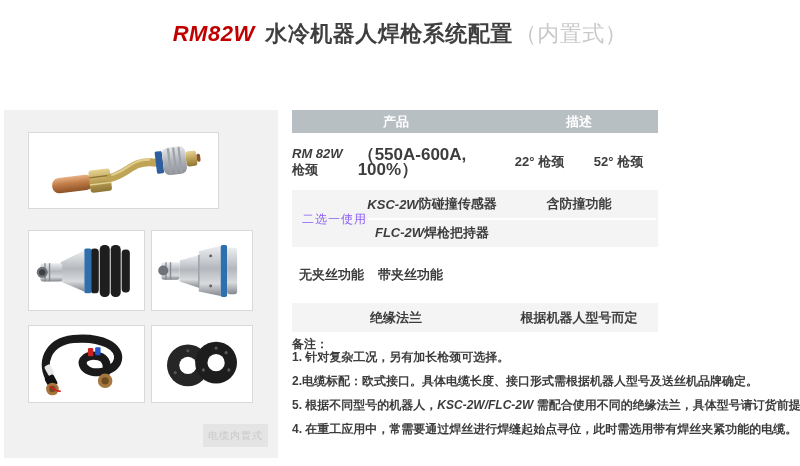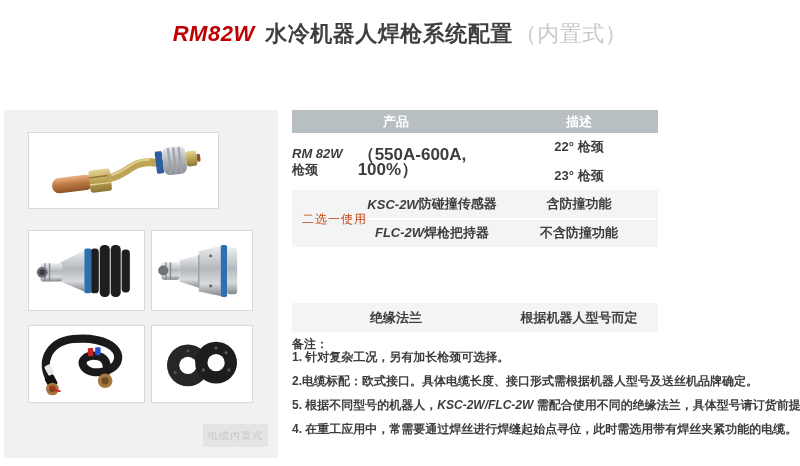--- a/index.html
+++ b/index.html
@@ -30,25 +30,25 @@
   
   .spec{position:absolute;left:292px;top:110px;width:366px;font-size:13px;font-weight:bold;}
   .c1{width:208px;box-sizing:border-box;display:flex;align-items:center;justify-content:center;}
   .c2{width:158px;box-sizing:border-box;display:flex;align-items:center;justify-content:center;}
   .thead{display:flex;height:23px;background:#b8bfc3;color:#ffffff;}
   .trow{display:flex;}
   .r1{height:57px;}
   .r1 .c1{flex-direction:row;}
   .pline{line-height:16px;}
   .pspec{font-size:17px;line-height:15px;}
-  .descs{flex-direction:column;}
+  .descs{flex-direction:row;}
   .dsub{height:28.5px;width:100%;display:flex;align-items:center;justify-content:center;}
   .tgroup{position:relative;height:57px;background:#f4f4f5;}
   .glabel{position:absolute;left:10px;top:50%;transform:translateY(-50%);
-          color:#c2410c;font-size:12px;font-weight:normal;letter-spacing:1px;}
+          color:#8b5cf6;font-size:12px;font-weight:normal;letter-spacing:1px;}
   .grow{display:flex;height:28.5px;}
   .gprod{padding-left:72px;}
   .gdivider{position:absolute;left:76px;right:2px;top:27.5px;height:2px;background:#ffffff;}
   .r4{height:56px;}
   .r5{height:29px;background:#f4f4f5;}
   .em{font-style:italic;}
 
   
   .notes{position:absolute;left:292px;top:338px;width:506px;font-size:12px;font-weight:bold;
          color:#3c3c3c;}
@@ -198,44 +198,47 @@
     <div class="trow r1">
       <div class="c1">
         <div class="pline">
           <span class="em">RM 82W</span>
           <span>枪颈</span>
         </div>
         <div class="pspec">（550A-600A, 100%）</div>
       </div>
       <div class="c2 descs">
         <div class="dsub">22° 枪颈</div>
-        <div class="dsub">23° 枪颈</div>
+        <div class="dsub">52° 枪颈</div>
       </div>
     </div>
 
     <div class="tgroup">
       <div class="glabel">二选一使用</div>
       <div class="grow">
         <div class="c1 gprod">
           <span class="em">KSC-2W</span>
           <span>防碰撞传感器</span>
         </div>
         <div class="c2">含防撞功能</div>
       </div>
       <div class="grow">
         <div class="c1 gprod">
           <span class="em">FLC-2W</span>
           <span>焊枪把持器</span>
         </div>
-        <div class="c2">不含防撞功能</div>
       </div>
       <div class="gdivider"></div>
     </div>
 
     <div class="trow r4">
+      <div class="c2 descs">
+        <div class="dsub">无夹丝功能</div>
+        <div class="dsub">带夹丝功能</div>
+      </div>
     </div>
 
     <div class="trow r5">
       <div class="c1">绝缘法兰</div>
       <div class="c2">根据机器人型号而定</div>
     </div>
 
   </div>
 
   <div class="notes">

